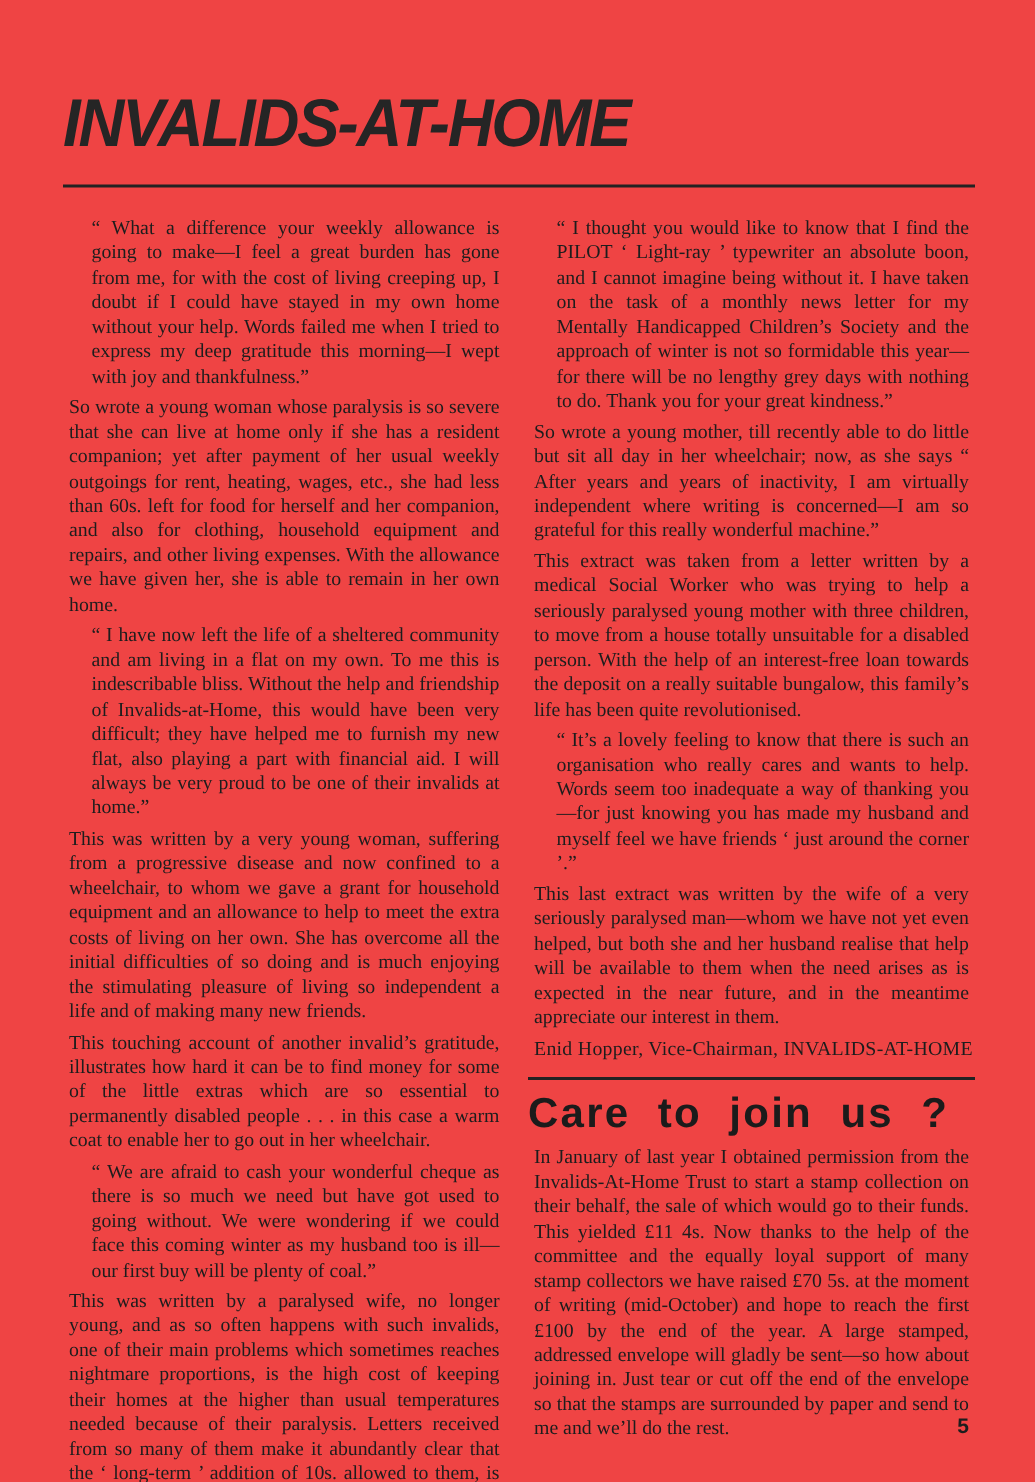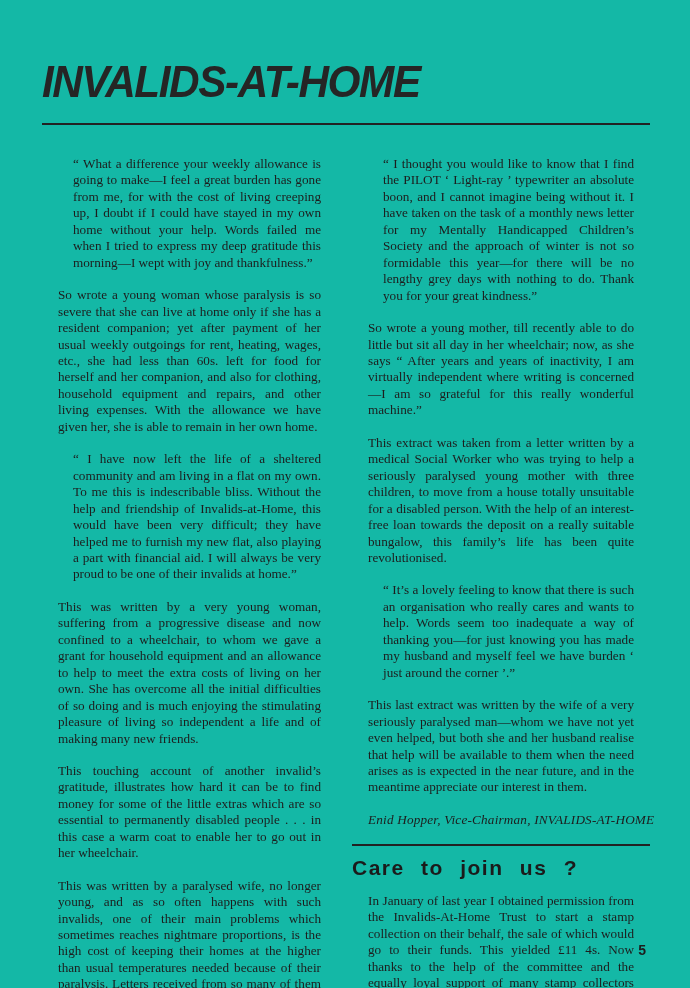--- a/index.html
+++ b/index.html
@@ -1,40 +1,40 @@
 <!DOCTYPE html>
 <html><head>
 <meta charset="utf-8">
 <style>
   * { margin:0; padding:0; box-sizing:border-box; }
   html,body { background:#e8e6e1; }
   .page {
     width:690px; height:988px; margin:0 auto; position:relative;
-    background:#14b8a6; color:#1d1d1d;
+    background:#ef4444; color:#1d1d1d;
     font-family:"Liberation Serif", serif;
     padding:56px 40px 0 42px;
     overflow:hidden;
   }
   .masthead {
     font-family:"Liberation Sans", sans-serif;
     font-weight:700; font-style:italic;
     font-size:45px; letter-spacing:-1.5px; color:#252525;
     transform:scaleX(.94); transform-origin:left center;
     white-space:nowrap;
   }
   .title-rule { border-top:2.5px solid #222; margin-top:15px; }
   .columns { display:flex; gap:15px; margin-top:15px; }
   .col { width:298px; font-size:13.2px; line-height:16.45px; text-align:justify; }
-  .col p { margin:16px; }
+  .col p { margin:4px; }
   p.quote { padding-left:15px; }
-  .byline { font-style:italic; white-space:nowrap; letter-spacing:.2px; }
+  .byline { white-space:nowrap; letter-spacing:.2px; }
   .join-rule { border-top:2px solid #222; margin-top:11px; }
   .join-heading {
     font-family:"Liberation Sans", sans-serif; font-weight:700;
-    font-size:21px; color:#1b1b1b;
+    font-size:28px; color:#1b1b1b;
     word-spacing:9px; letter-spacing:1.5px;
     margin:14px 0 13px 0; white-space:nowrap;
   }
   .page-number {
     position:absolute; right:44px; bottom:30px;
     font-family:"Liberation Sans", sans-serif; font-weight:700; font-size:14px;
   }
 </style>
 </head>
 <body>
@@ -45,28 +45,29 @@
   <div class="title-rule"></div>
 
   <div class="columns">
 
     <div class="col">
       <p class="quote">“ What a difference your weekly allowance is going to make—I feel a great burden has gone from me, for with the cost of living creeping up, I doubt if I could have stayed in my own home without your help.  Words failed me when I tried to express my deep gratitude this morning—I wept with joy and thankfulness.”</p>
       <p class="plain">So wrote a young woman whose paralysis is so severe that she can live at home only if she has a resident companion; yet after payment of her usual weekly outgoings for rent, heating, wages, etc., she had less than 60s. left for food for herself and her companion, and also for clothing, household equipment and repairs, and other living expenses.  With the allowance we have given her, she is able to remain in her own home.</p>
       <p class="quote">“ I have now left the life of a sheltered community and am living in a flat on my own.  To me this is indescribable bliss.  Without the help and friendship of Invalids-at-Home, this would have been very difficult; they have helped me to furnish my new flat, also playing a part with financial aid.  I will always be very proud to be one of their invalids at home.”</p>
       <p class="plain">This was written by a very young woman, suffering from a progressive disease and now confined to a wheelchair, to whom we gave a grant for household equipment and an allowance to help to meet the extra costs of living on her own.  She has overcome all the initial difficulties of so doing and is much enjoying the stimulating pleasure of living so independent a life and of making many new friends.</p>
       <p class="plain">This touching account of another invalid’s gratitude, illustrates how hard it can be to find money for some of the little extras which are so essential to permanently disabled people . . . in this case a warm coat to enable her to go out in her wheelchair.</p>
+      <p class="quote">“ We are afraid to cash your wonderful cheque as there is so much we need but have got used to going without. We were wondering if we could face this coming winter as my husband too is ill—our first buy will be plenty of coal.”</p>
       <p class="plain">This was written by a paralysed wife, no longer young, and as so often happens with such invalids, one of their main problems which sometimes reaches nightmare proportions, is the high cost of keeping their homes at the higher than usual temperatures needed because of their paralysis.  Letters received from so many of them make it abundantly clear that the ‘ long-term ’ addition of 10s. allowed to them, is rarely adequate to meet their exceptionally high heating costs.</p>
     </div>
 
     <div class="col">
       <p class="quote">“ I thought you would like to know that I find the PILOT ‘ Light-ray ’ typewriter an absolute boon, and I cannot imagine being without it.  I have taken on the task of a monthly news letter for my Mentally Handicapped Children’s Society and the approach of winter is not so formidable this year—for there will be no lengthy grey days with nothing to do. Thank you for your great kindness.”</p>
       <p class="plain">So wrote a young mother, till recently able to do little but sit all day in her wheelchair;  now, as she says “ After years and years of inactivity, I am virtually independent where writing is concerned—I am so grateful for this really wonderful machine.”</p>
       <p class="plain">This extract was taken from a letter written by a medical Social Worker who was trying to help a seriously paralysed young mother with three children, to move from a house totally unsuitable for a disabled person.  With the help of an interest-free loan towards the deposit on a really suitable bungalow, this family’s life has been quite revolutionised.</p>
-      <p class="quote">“ It’s a lovely feeling to know that there is such an organisation who really cares and wants to help. Words seem too inadequate a way of thanking you—for just knowing you has made my husband and myself feel we have burden ‘ just around the corner ’.”</p>
+      <p class="quote">“ It’s a lovely feeling to know that there is such an organisation who really cares and wants to help. Words seem too inadequate a way of thanking you—for just knowing you has made my husband and myself feel we have friends ‘ just around the corner ’.”</p>
       <p class="plain">This last extract was written by the wife of a very seriously paralysed man—whom we have not yet even helped, but both she and her husband realise that help will be available to them when the need arises as is expected in the near future, and in the meantime appreciate our interest in them.</p>
       <p class="byline">Enid Hopper, Vice-Chairman, INVALIDS-AT-HOME</p>
 
       <div class="join-rule"></div>
       <h2 class="join-heading">Care to join us ?</h2>
       <p class="plain">In January of last year I obtained permission from the Invalids-At-Home Trust to start a stamp collection on their behalf, the sale of which would go to their funds.  This yielded £11 4s.  Now thanks to the help of the committee and the equally loyal support of many stamp collectors we have raised £70 5s. at the moment of writing (mid-October) and hope to reach the first £100 by the end of the year. A large stamped, addressed envelope will gladly be sent—so how about joining in.  Just tear or cut off the end of the envelope so that the stamps are surrounded by paper and send to me and we’ll do the rest.</p>
 
     </div>
 
   </div>

